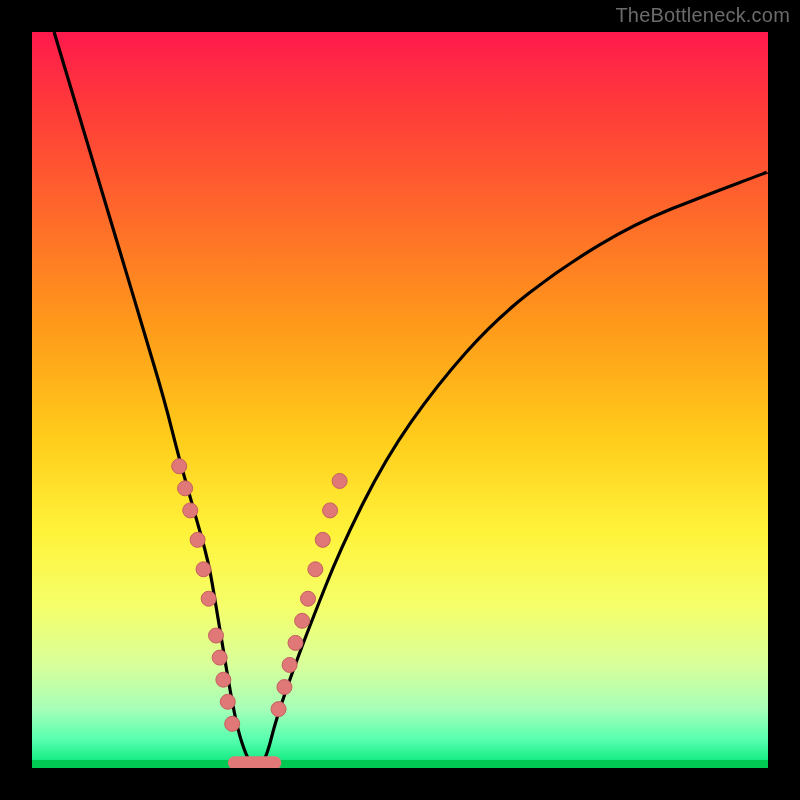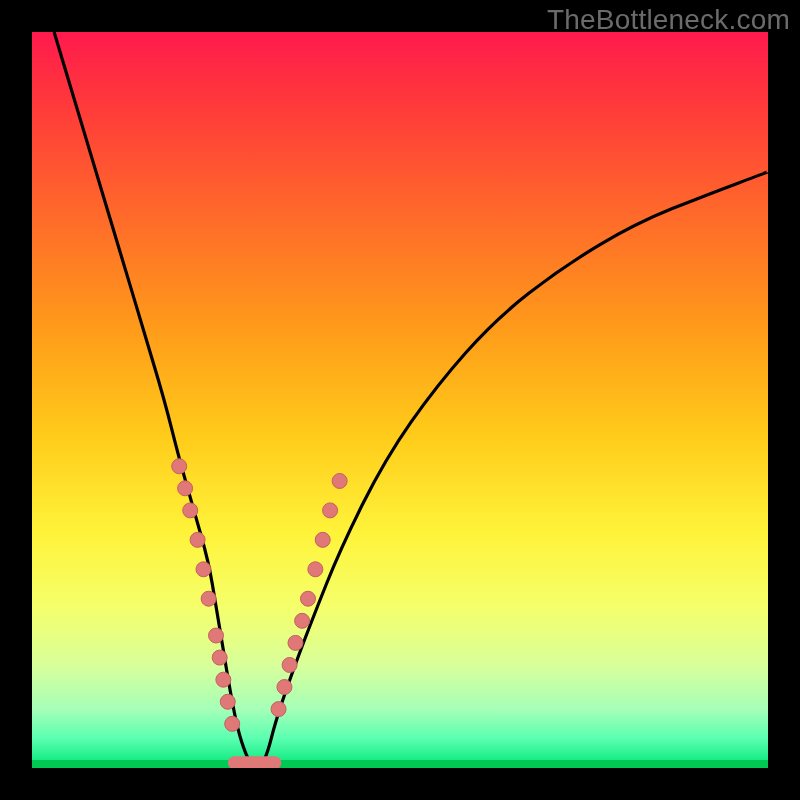--- a/index.html
+++ b/index.html
@@ -44,21 +44,21 @@
     right: 0;
     bottom: 0;
     height: 8px;
     background: #00c853;
   }
   .watermark {
     position: absolute;
     top: 4px;
     right: 10px;
     color: #6b6b6b;
-    font-size: 28px;
+    font-size: 20px;
     font-weight: 500;
     letter-spacing: 0.2px;
   }
   svg.curve {
     position: absolute;
     top: 0;
     left: 0;
     width: 736px;
     height: 736px;
   }

